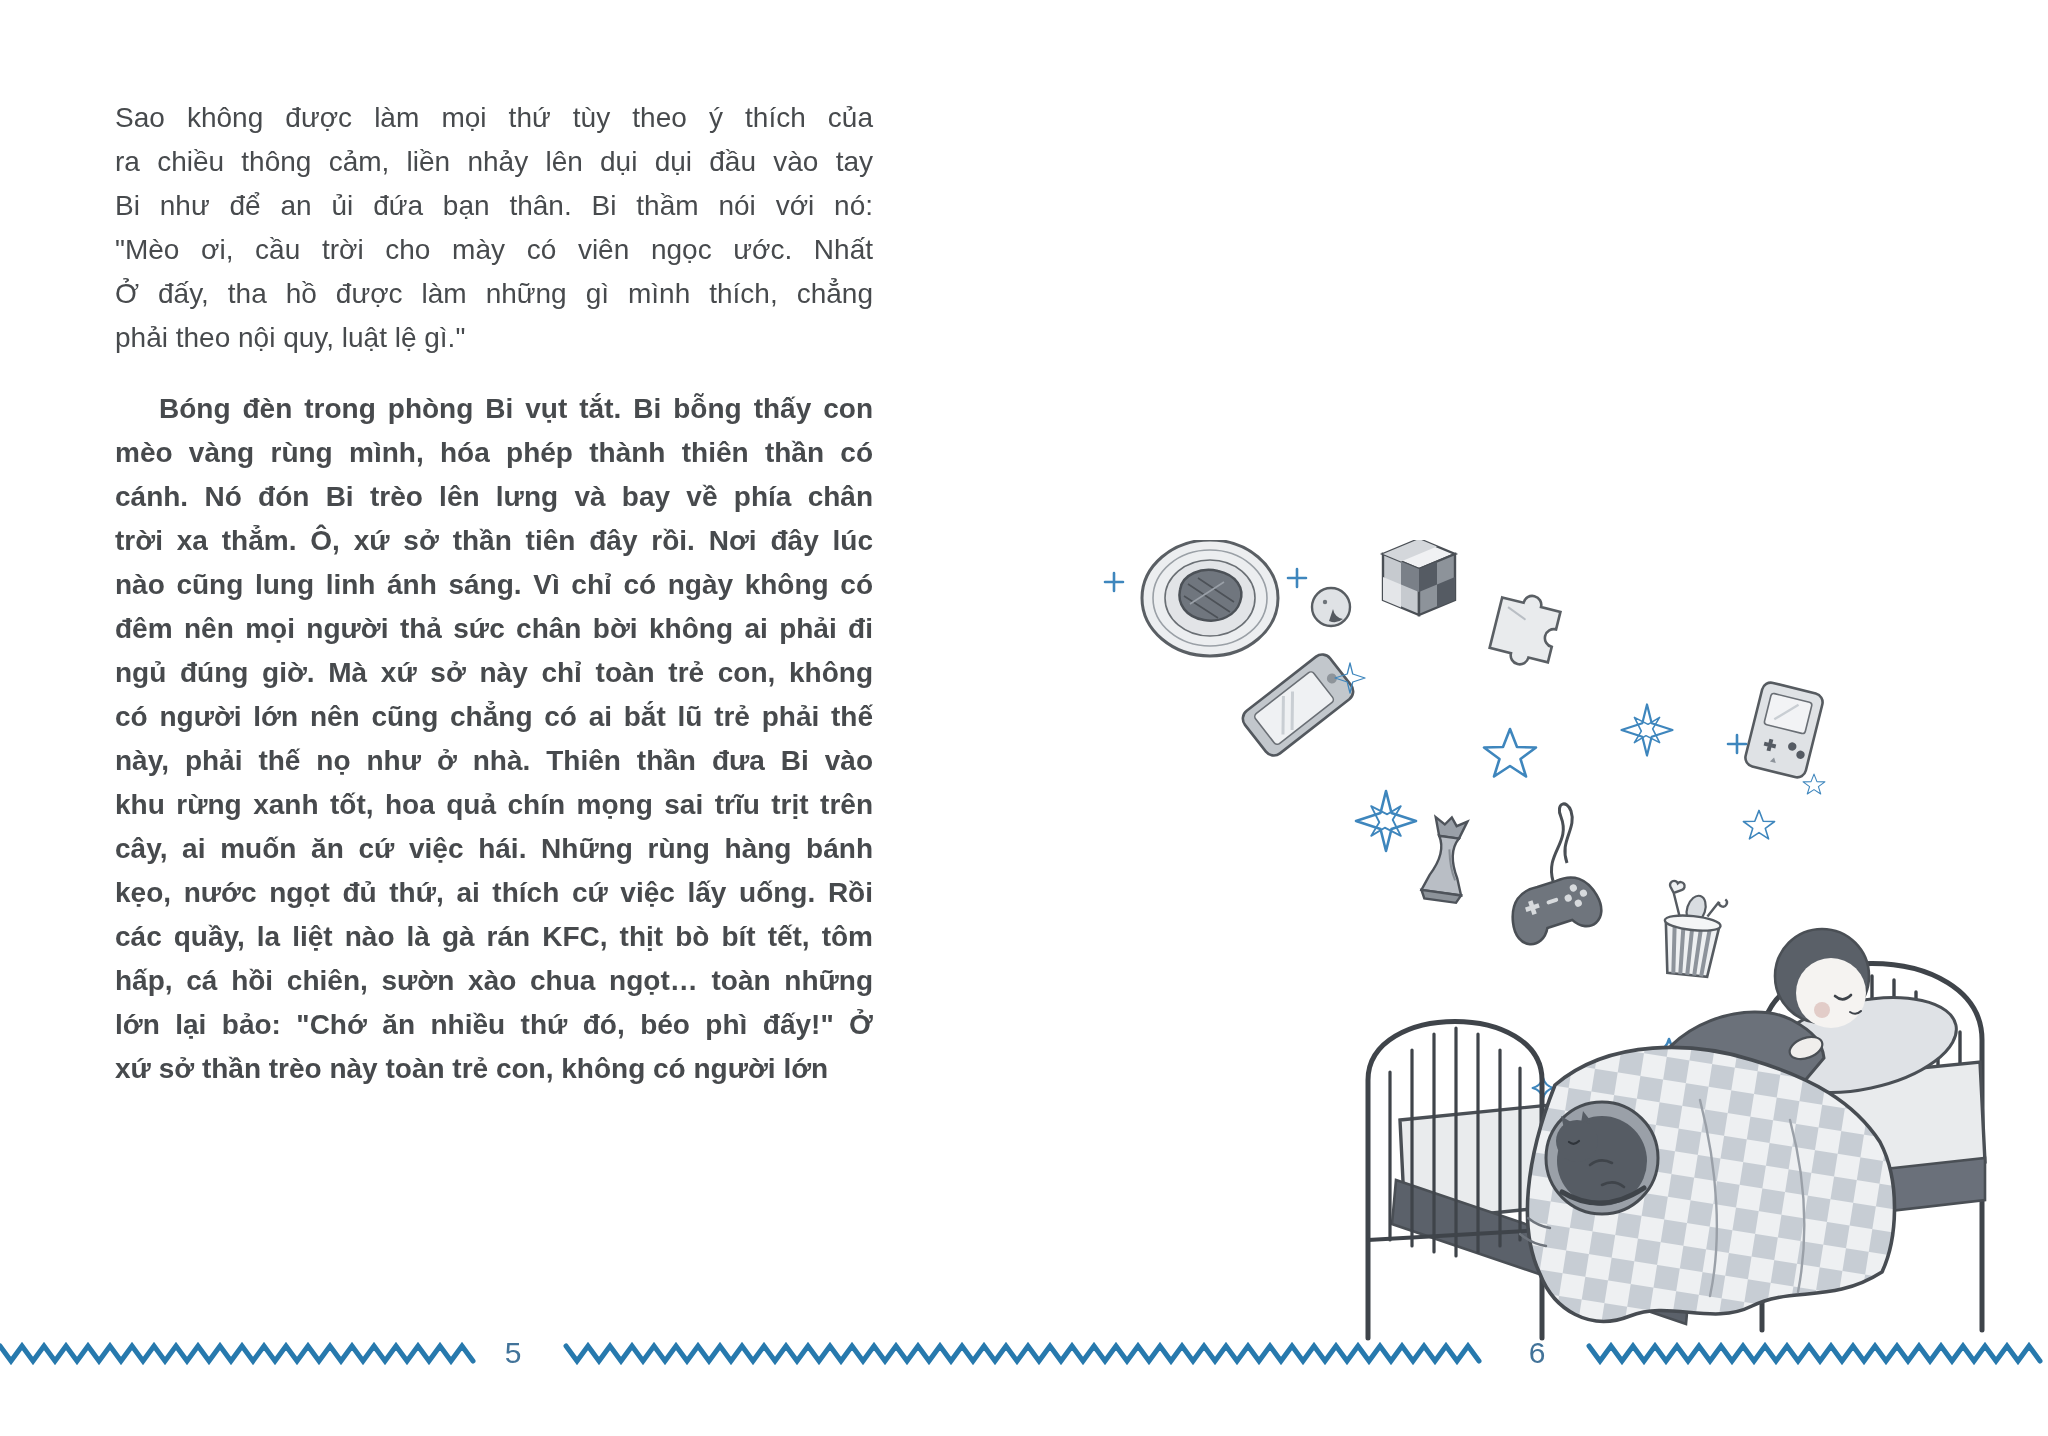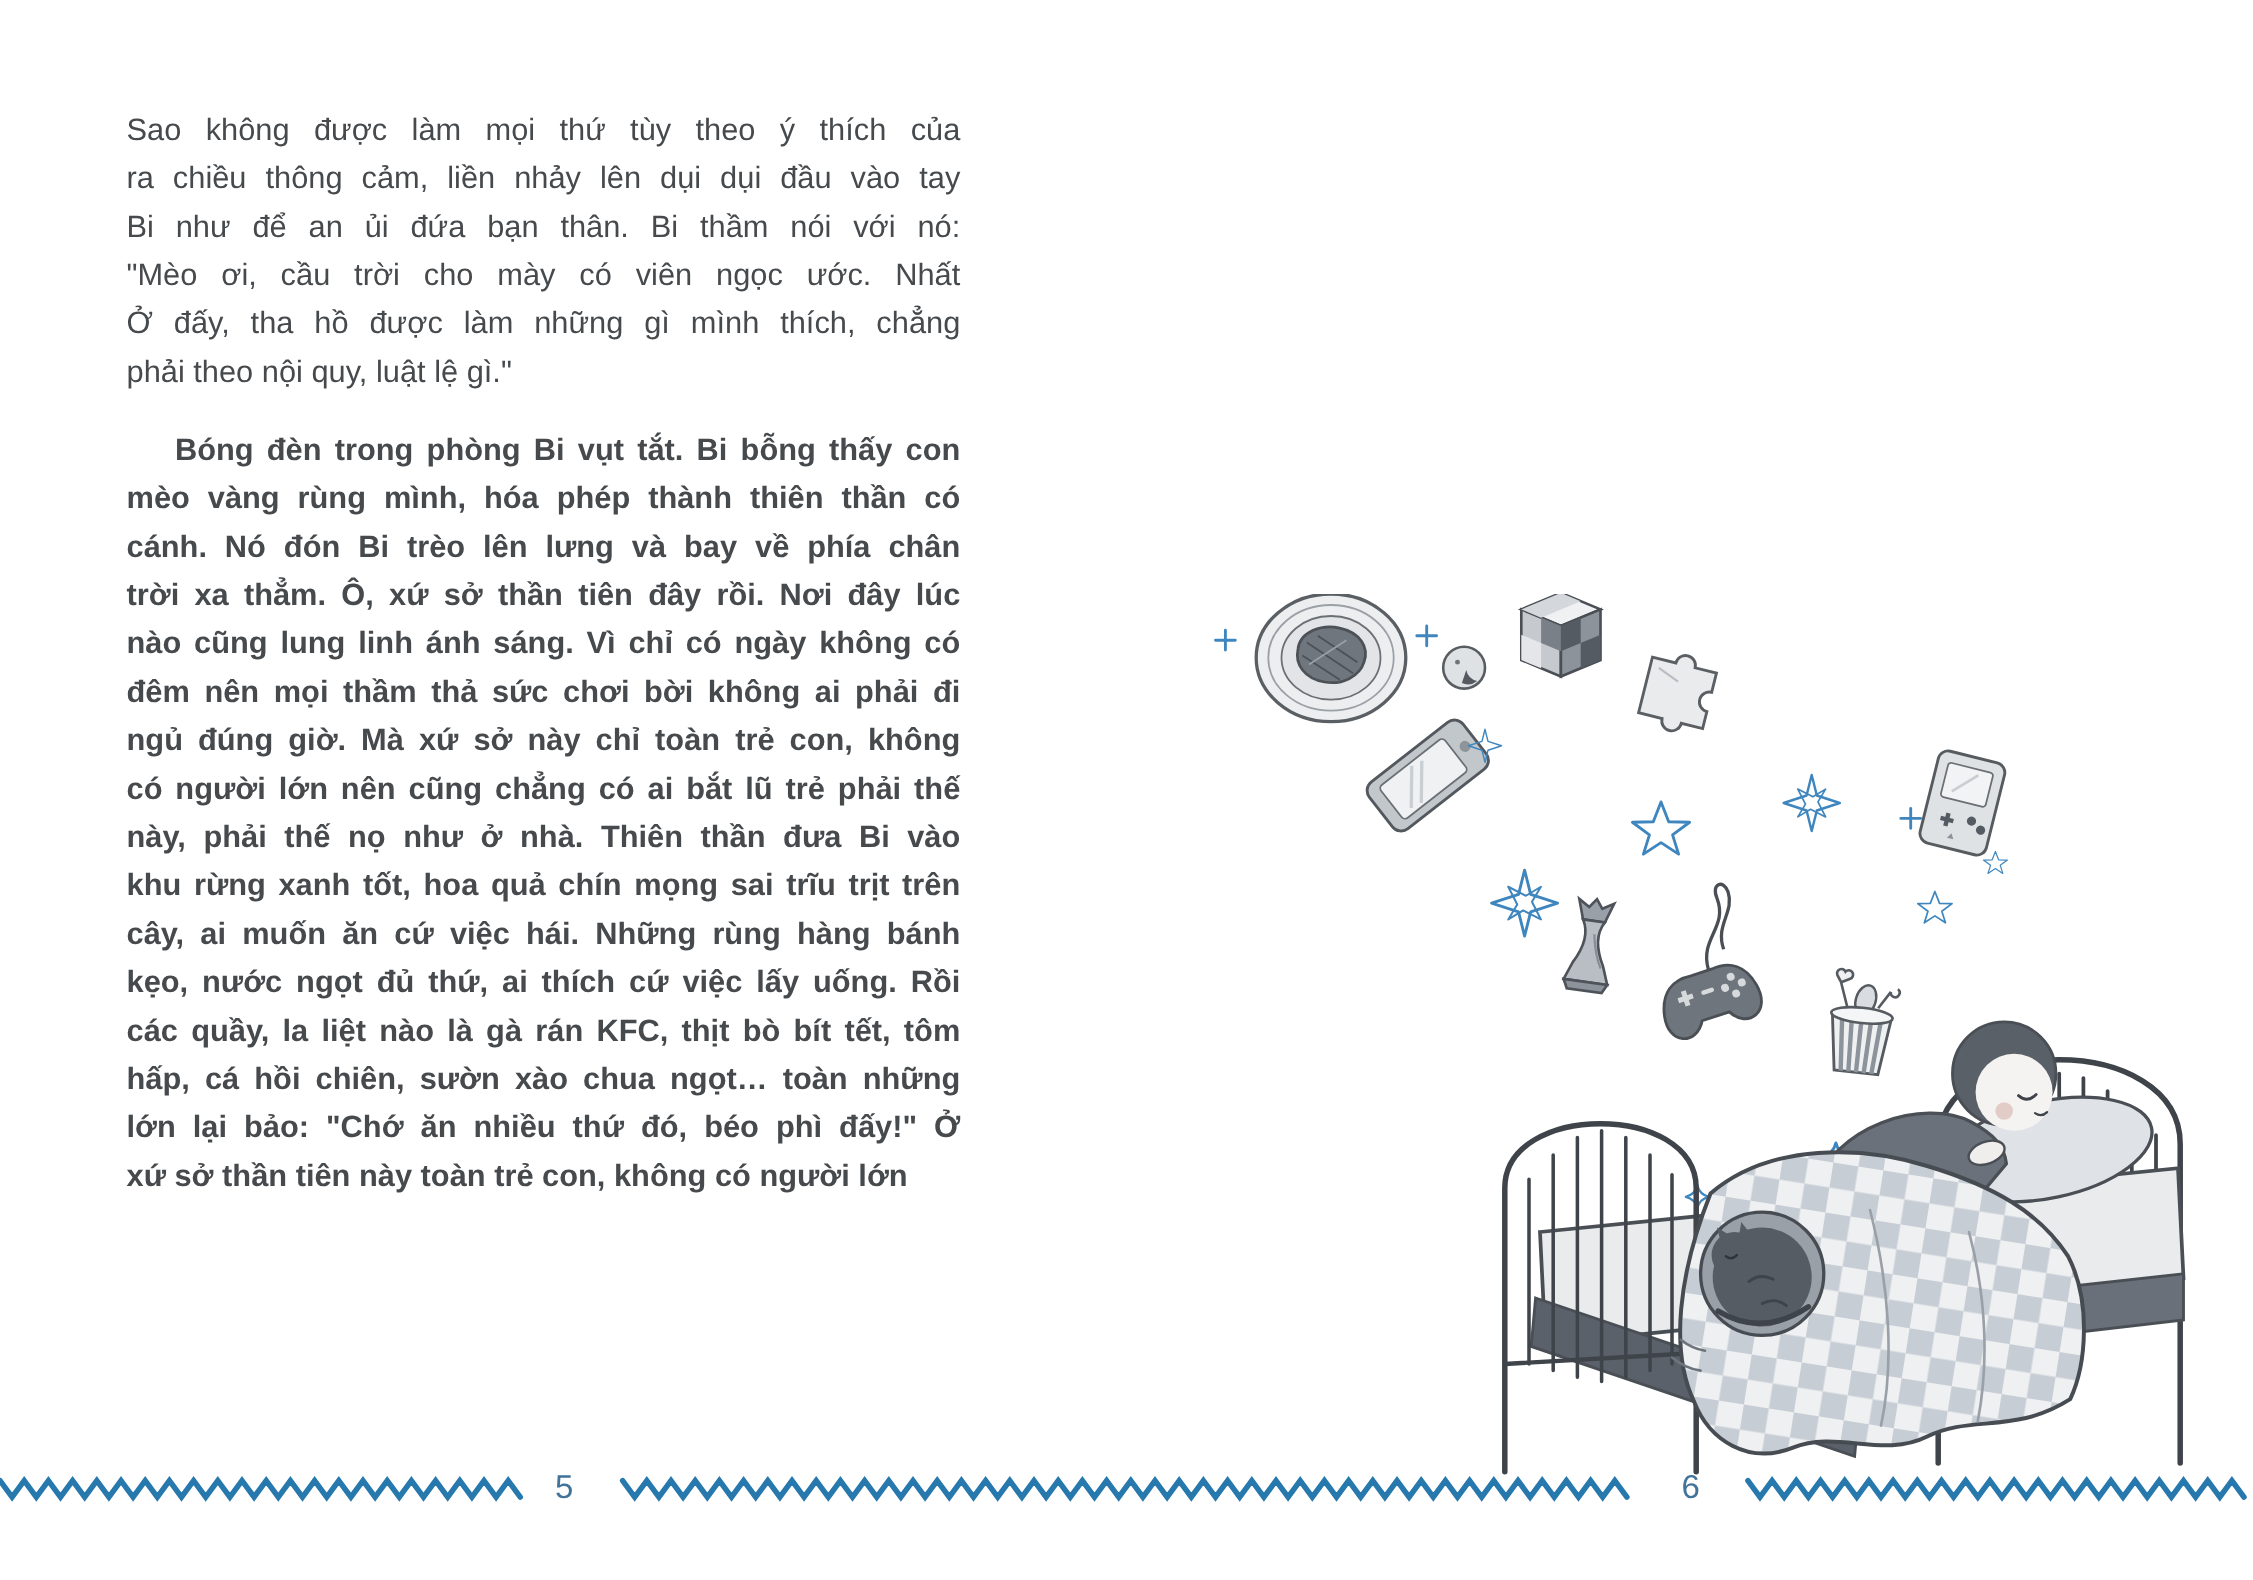--- a/index.html
+++ b/index.html
@@ -41,31 +41,31 @@
         <div class="line">"Mèo ơi, cầu trời cho mày có viên ngọc ước. Nhất</div>
         <div class="line">Ở đấy, tha hồ được làm những gì mình thích, chẳng</div>
         <div class="line">phải theo nội quy, luật lệ gì."</div>
       </div>
     <div class="para indent-first">
         <div class="line">Bóng đèn trong phòng Bi vụt tắt. Bi bỗng thấy con</div>
         <div class="line">mèo vàng rùng mình, hóa phép thành thiên thần có</div>
         <div class="line">cánh. Nó đón Bi trèo lên lưng và bay về phía chân</div>
         <div class="line">trời xa thẳm. Ô, xứ sở thần tiên đây rồi. Nơi đây lúc</div>
         <div class="line">nào cũng lung linh ánh sáng. Vì chỉ có ngày không có</div>
-        <div class="line">đêm nên mọi thầm thả sức chơi bời không ai phải đi</div>
+        <div class="line">đêm nên mọi người thả sức chân bời không ai phải đi</div>
         <div class="line">ngủ đúng giờ. Mà xứ sở này chỉ toàn trẻ con, không</div>
         <div class="line">có người lớn nên cũng chẳng có ai bắt lũ trẻ phải thế</div>
         <div class="line">này, phải thế nọ như ở nhà. Thiên thần đưa Bi vào</div>
         <div class="line">khu rừng xanh tốt, hoa quả chín mọng sai trĩu trịt trên</div>
         <div class="line">cây, ai muốn ăn cứ việc hái. Những rùng hàng bánh</div>
         <div class="line">kẹo, nước ngọt đủ thứ, ai thích cứ việc lấy uống. Rồi</div>
         <div class="line">các quầy, la liệt nào là gà rán KFC, thịt bò bít tết, tôm</div>
         <div class="line">hấp, cá hồi chiên, sườn xào chua ngọt… toàn những</div>
         <div class="line">lớn lại bảo: "Chớ ăn nhiều thứ đó, béo phì đấy!" Ở</div>
-        <div class="line">xứ sở thần tiên này toàn trẻ con, không có người lớn</div>
+        <div class="line">xứ sở thần trèo này toàn trẻ con, không có người lớn</div>
       </div>
   </div>
 </div>
 
 <div id="right-page" class="page">
   
 </div>
 
 <svg id="dream-art" viewBox="0 0 1000 810">
   <defs>

